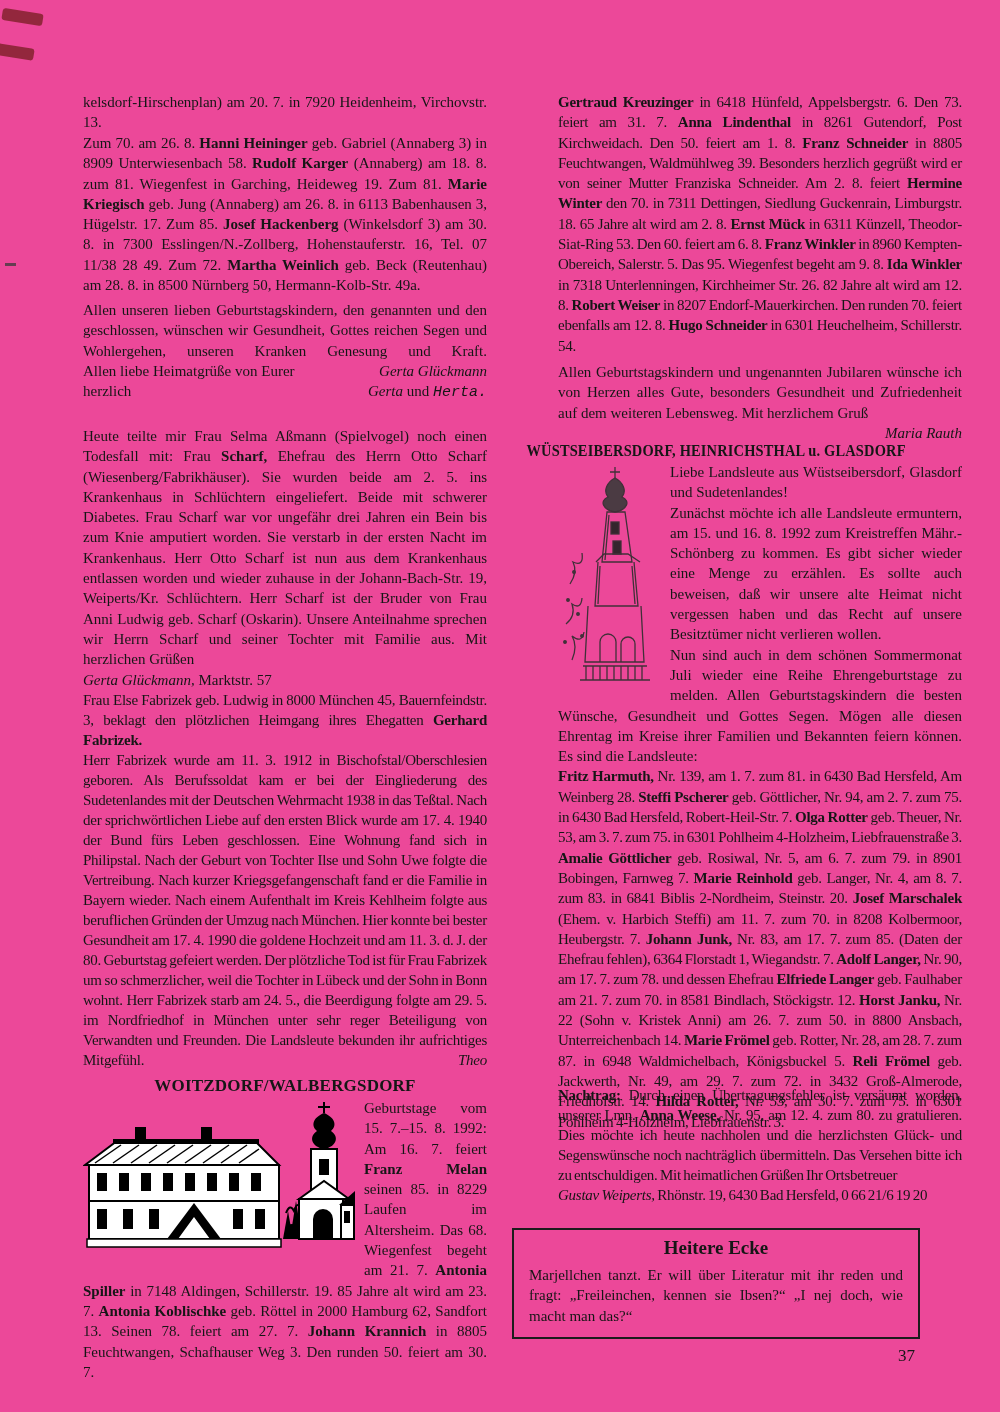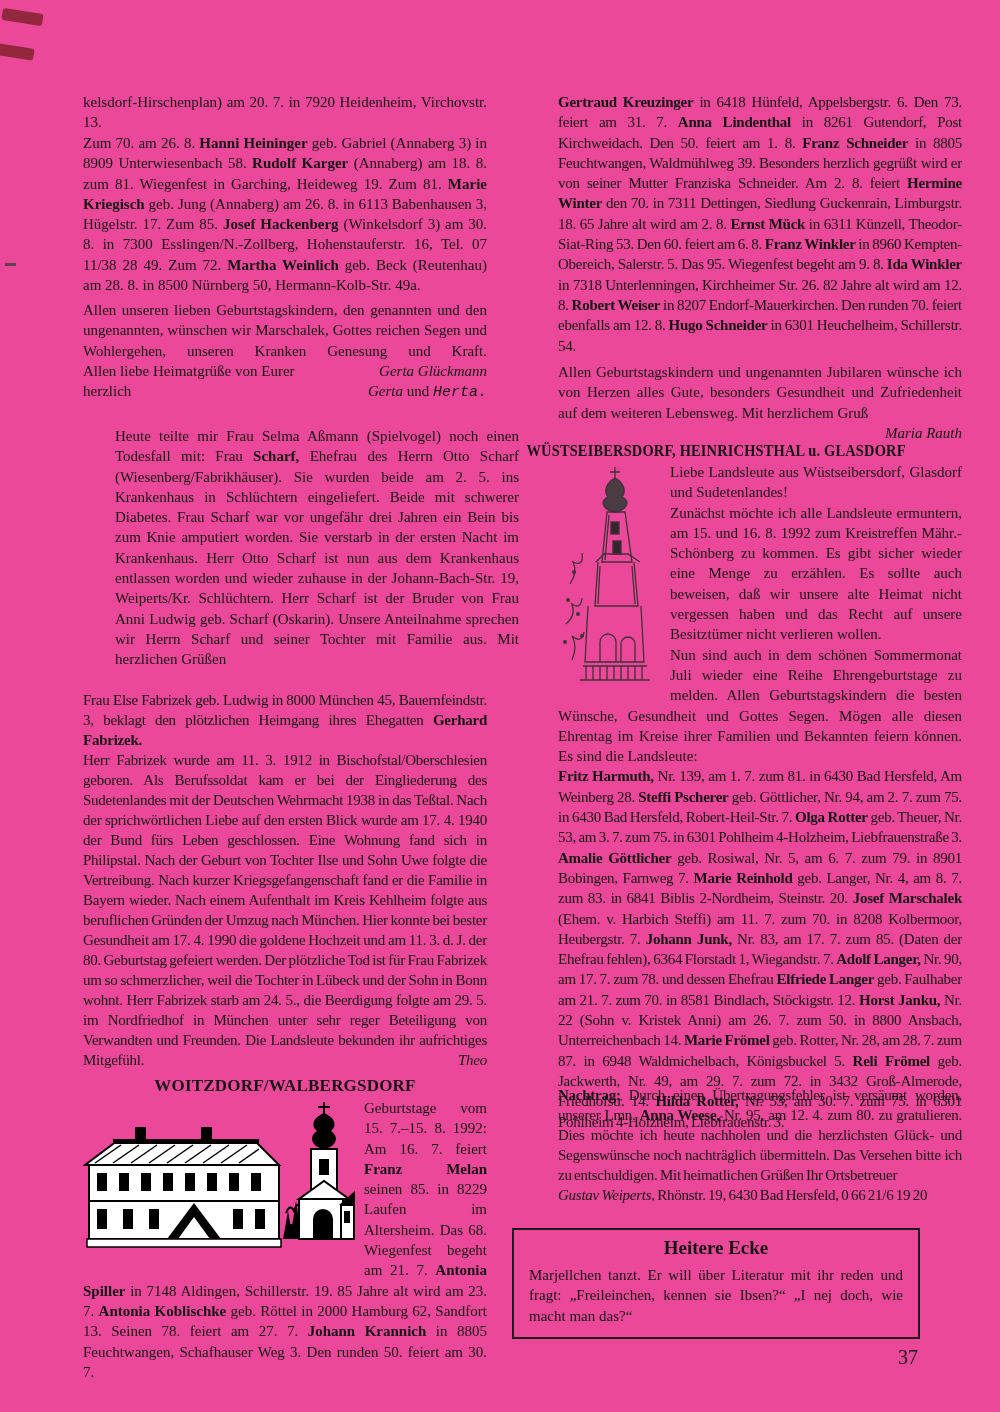--- a/index.html
+++ b/index.html
@@ -31,51 +31,52 @@
   }
   .sig-float { float:right; font-style:italic;margin-left:38px; }
   .village-float { float:left; margin:3px 9px 26px 0; }
   .church-float { float:left; margin:2px 12px 8px 0; }
   .ecke {
     position:absolute; left:512px; top:1228px; width:408px; box-sizing:border-box;
     border:2px solid #1c1c1c; padding:5px 15px 11px;
   }
   .ecke-title { font-weight:bold; font-size:19px; text-align:center; margin:2px 0 6px; }
   .ecke-text { font-size:15px; line-height:20.3px; text-align:justify; }
-  .pageno { position:absolute; left:898px; top:1346px; font-size:20px; }
+  .pageno { position:absolute; left:898px; top:1346px; font-size:17px; }
   .redmark { position:absolute; background:#8a2433; border-radius:3px; opacity:0.9; }
   .edge-dash { position:absolute; left:5px; top:263px; width:11px; height:3px; background:#3a3a3a; opacity:0.75; }
 </style>
 </head>
 <body>
 
 <div class="page">
 
   <div class="redmark" style="left:2px; top:11px; width:41px; height:12px; transform:rotate(9deg);"></div>
   <div class="redmark" style="left:-3px; top:46px; width:37px; height:12px; transform:rotate(9deg);"></div>
   <div class="edge-dash"></div>
 
   <div class="blk l" style="top:92px;">kelsdorf-Hirschenplan) am 20. 7. in 7920 Heidenheim, Virchovstr. 13.</div>
 
   <div class="blk l" style="top:133px;"><span>Zum 70. am 26. 8. </span><span style="font-weight: bold;">Hanni Heininger</span><span> geb. Gabriel (Annaberg 3) in 8909 Unterwiesenbach 58. </span><span style="font-weight: bold;">Rudolf Karger</span><span> (Annaberg) am 18. 8. zum 81. Wiegenfest in Garching, Heideweg 19. Zum 81. </span><span style="font-weight: bold;">Marie Kriegisch</span><span> geb. Jung (Annaberg) am 26. 8. in 6113 Babenhausen 3, Hügelstr. 17. Zum 85. </span><span style="font-weight: bold;">Josef Hackenberg</span><span> (Winkelsdorf 3) am 30. 8. in 7300 Esslingen/N.-Zollberg, Hohenstauferstr. 16, Tel. 07 11/38 28 49. Zum 72. </span><span style="font-weight: bold;">Martha Weinlich</span><span> geb. Beck (Reutenhau) am 28. 8. in 8500 Nürnberg 50, Hermann-Kolb-Str. 49a.</span></div>
 
   <div class="blk l" style="top:300px;">
-    <div class="stretch">Allen unseren lieben Geburtstagskindern, den genannten und den ungenannten, wünschen wir Marschalek, Gottes reichen Segen und Wohlergehen, unseren Kranken Genesung und Kraft.</div>
+    <div class="stretch">Allen unseren lieben Geburtstagskindern, den genannten und den geschlossen, wünschen wir Gesundheit, Gottes reichen Segen und Wohlergehen, unseren Kranken Genesung und Kraft.</div>
     <div class="sigline">
       <span>Allen liebe Heimatgrüße von Eurer</span>
       <span class="it">Gerta Glückmann</span>
     </div>
     <div class="sigline">
       <span>herzlich</span>
       <span><span style="font-style: italic;">Gerta</span><span> und </span><span style="font-style: italic; font-family: Liberation Mono, monospace;">Herta.</span></span>
     </div>
   </div>
 
-  <div class="blk l" style="top:426px;margin-left:32px;">
+  <div class="blk l" style="top:426px;">
     <div><span>Heute teilte mir Frau Selma Aßmann (Spielvogel) noch einen Todesfall mit: Frau </span><span style="font-weight: bold;">Scharf,</span><span> Ehefrau des Herrn Otto Scharf (Wiesenberg/Fabrikhäuser). Sie wurden beide am 2. 5. ins Krankenhaus in Schlüchtern eingeliefert. Beide mit schwerer Diabetes. Frau Scharf war vor ungefähr drei Jahren ein Bein bis zum Knie amputiert worden. Sie verstarb in der ersten Nacht im Krankenhaus. Herr Otto Scharf ist nun aus dem Krankenhaus entlassen worden und wieder zuhause in der Johann-Bach-Str. 19, Weiperts/Kr. Schlüchtern. Herr Scharf ist der Bruder von Frau Anni Ludwig geb. Scharf (Oskarin). Unsere Anteilnahme sprechen wir Herrn Scharf und seiner Tochter mit Familie aus. Mit herzlichen Grüßen</span></div>
+    <div class="line-left"><span style="font-style: italic;">Gerta Glückmann,</span><span> Marktstr. 57</span></div>
   </div>
 
   <div class="blk l tight" style="top:690px; line-height:20px;">
     <div><span>Frau Else Fabrizek geb. Ludwig in 8000 München 45, Bauernfeindstr. 3, beklagt den plötzlichen Heimgang ihres Ehegatten </span><span style="font-weight: bold;">Gerhard Fabrizek.</span></div>
     <div><span>Herr Fabrizek wurde am 11. 3. 1912 in Bischofstal/Oberschlesien geboren. Als Berufssoldat kam er bei der Eingliederung des Sudetenlandes mit der Deutschen Wehrmacht 1938 in das Teßtal. Nach der sprichwörtlichen Liebe auf den ersten Blick wurde am 17. 4. 1940 der Bund fürs Leben geschlossen. Eine Wohnung fand sich in Philipstal. Nach der Geburt von Tochter Ilse und Sohn Uwe folgte die Vertreibung. Nach kurzer Kriegsgefangenschaft fand er die Familie in Bayern wieder. Nach einem Aufenthalt im Kreis Kehlheim folgte aus beruflichen Gründen der Umzug nach München. Hier konnte bei bester Gesundheit am 17. 4. 1990 die goldene Hochzeit und am 11. 3. d. J. der 80. Geburtstag gefeiert werden. Der plötzliche Tod ist für Frau Fabrizek um so schmerzlicher, weil die Tochter in Lübeck und der Sohn in Bonn wohnt. Herr Fabrizek starb am 24. 5., die Beerdigung folgte am 29. 5. im Nordfriedhof in München unter sehr reger Beteiligung von Verwandten und Freunden. Die Landsleute bekunden ihr aufrichtiges Mitgefühl. </span><span class="sig-float" style="font-style: italic;">Theo</span></div>
   </div>
 
   <div class="heading" style="left:83px; top:1076px;">WOITZDORF/WALBERGSDORF</div>
 
   <div class="blk l" style="top:1098px;">

